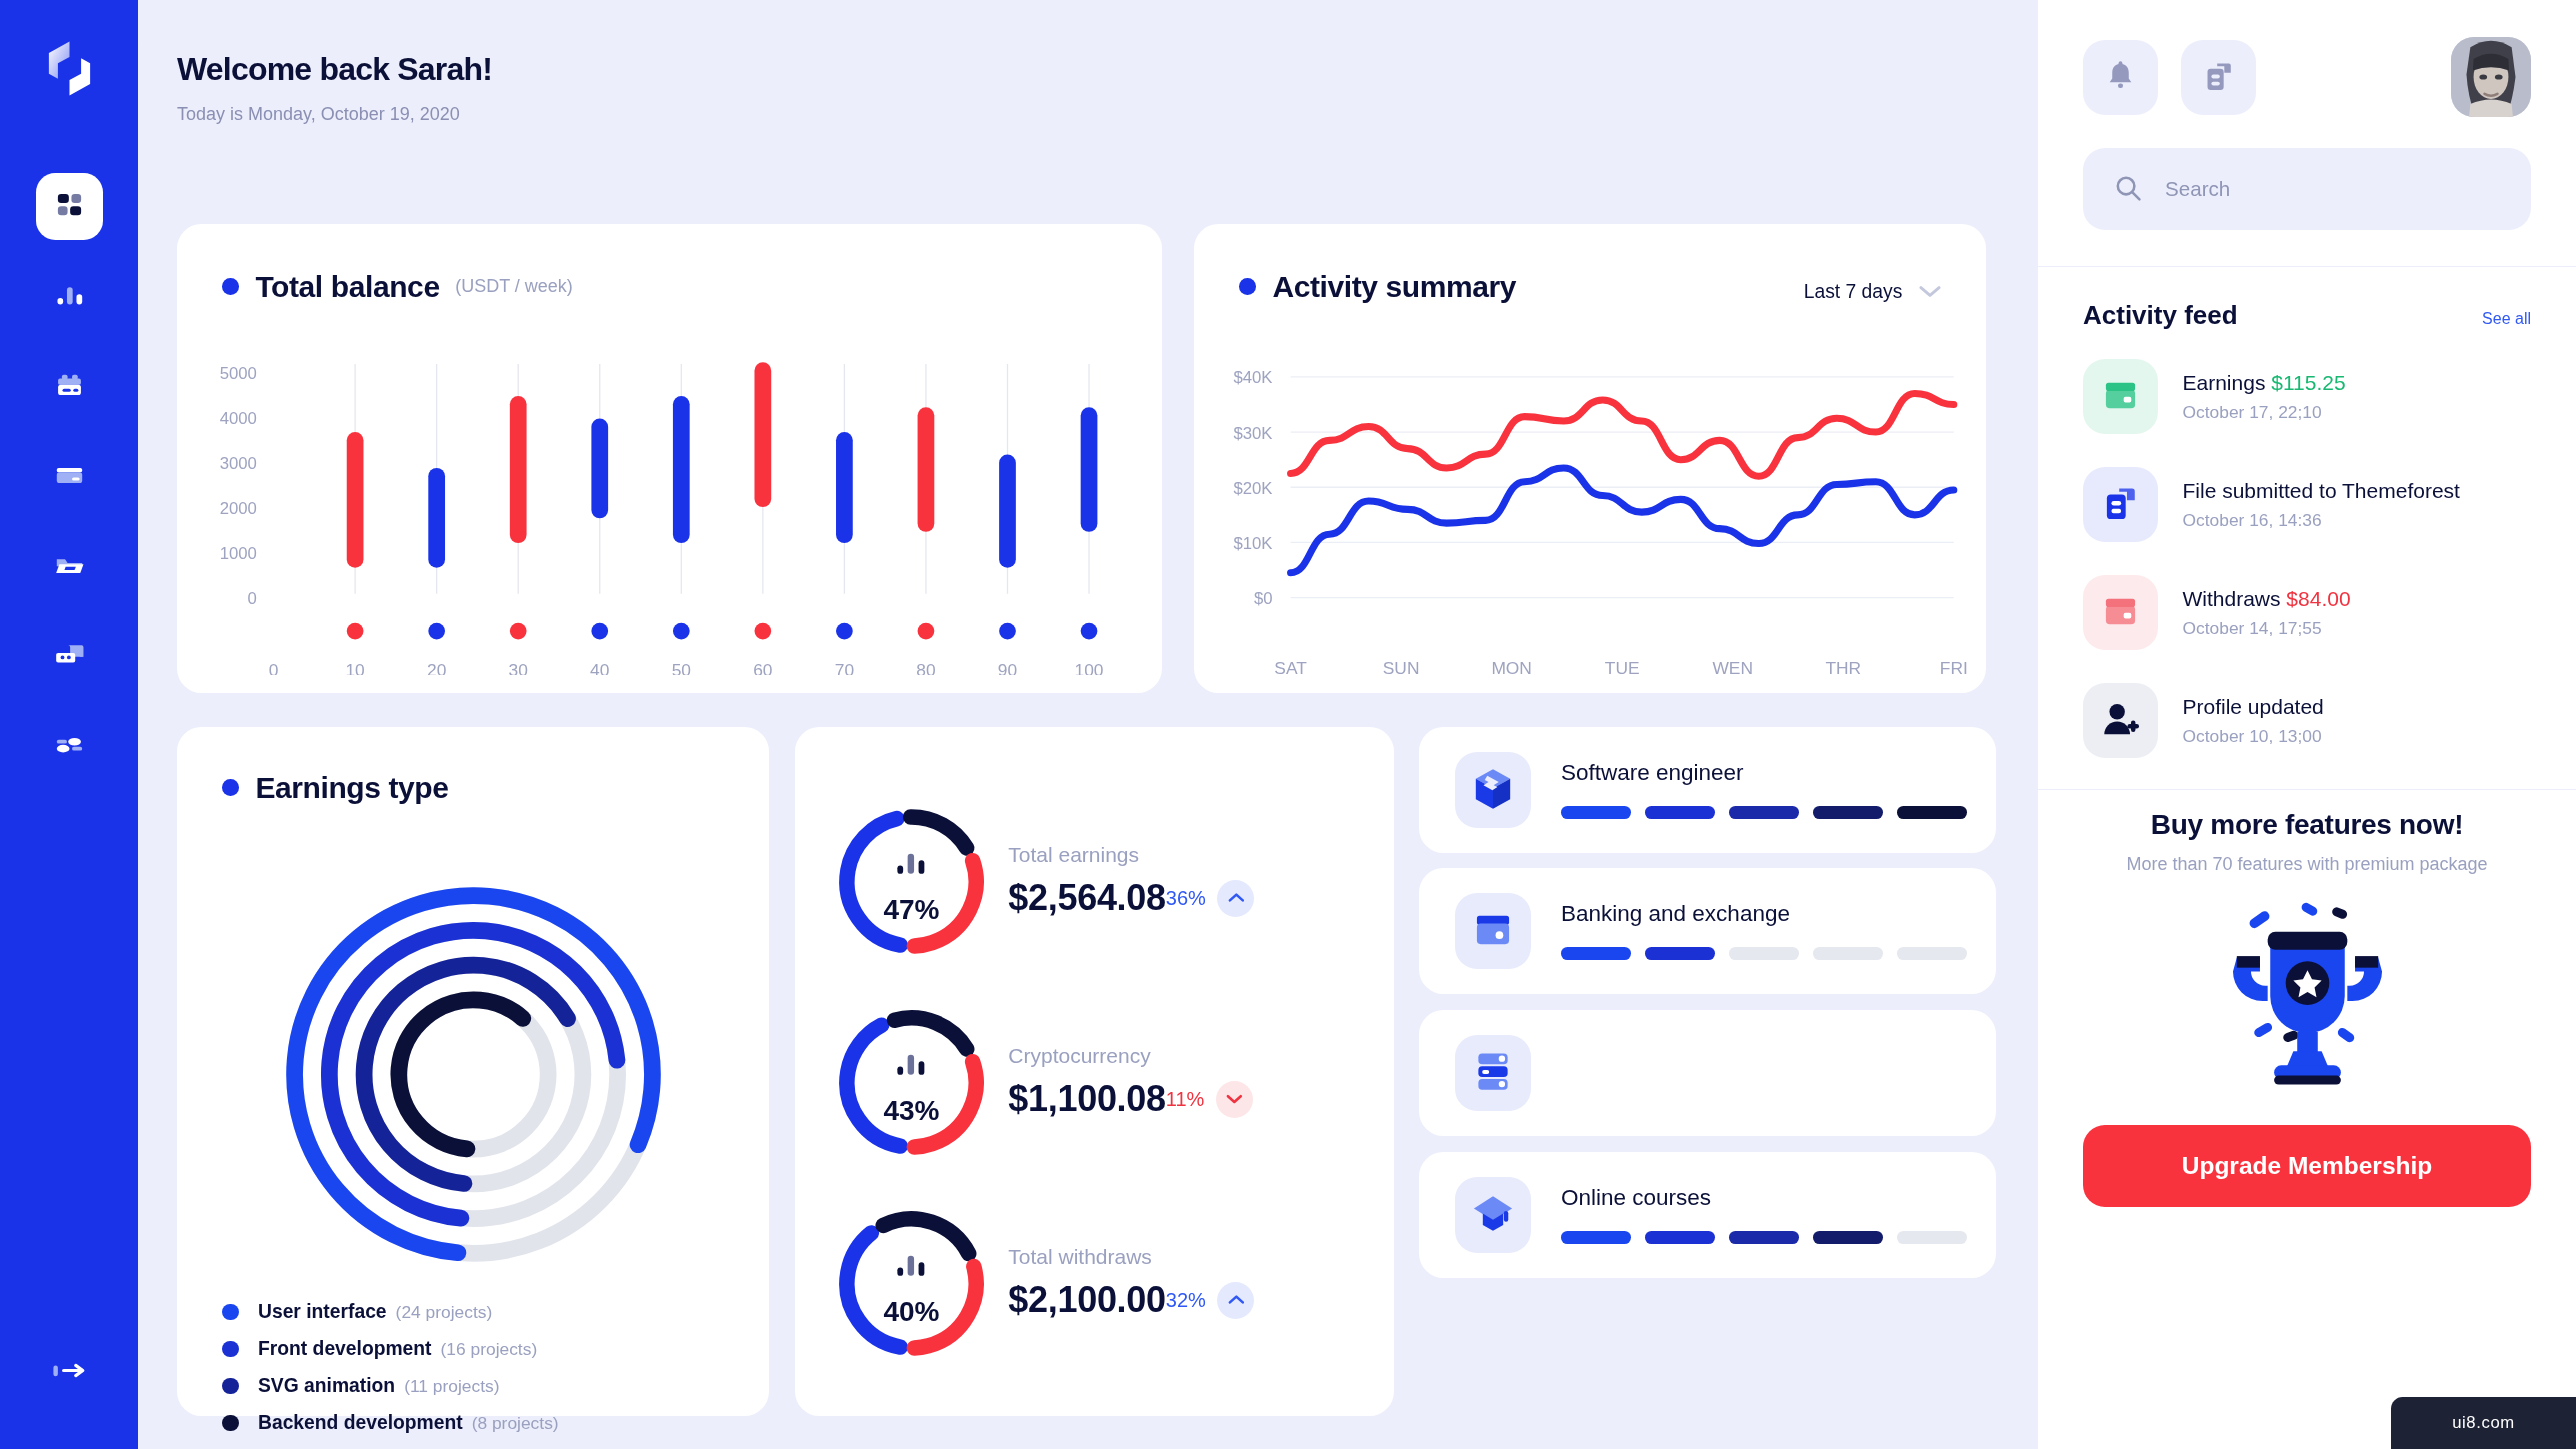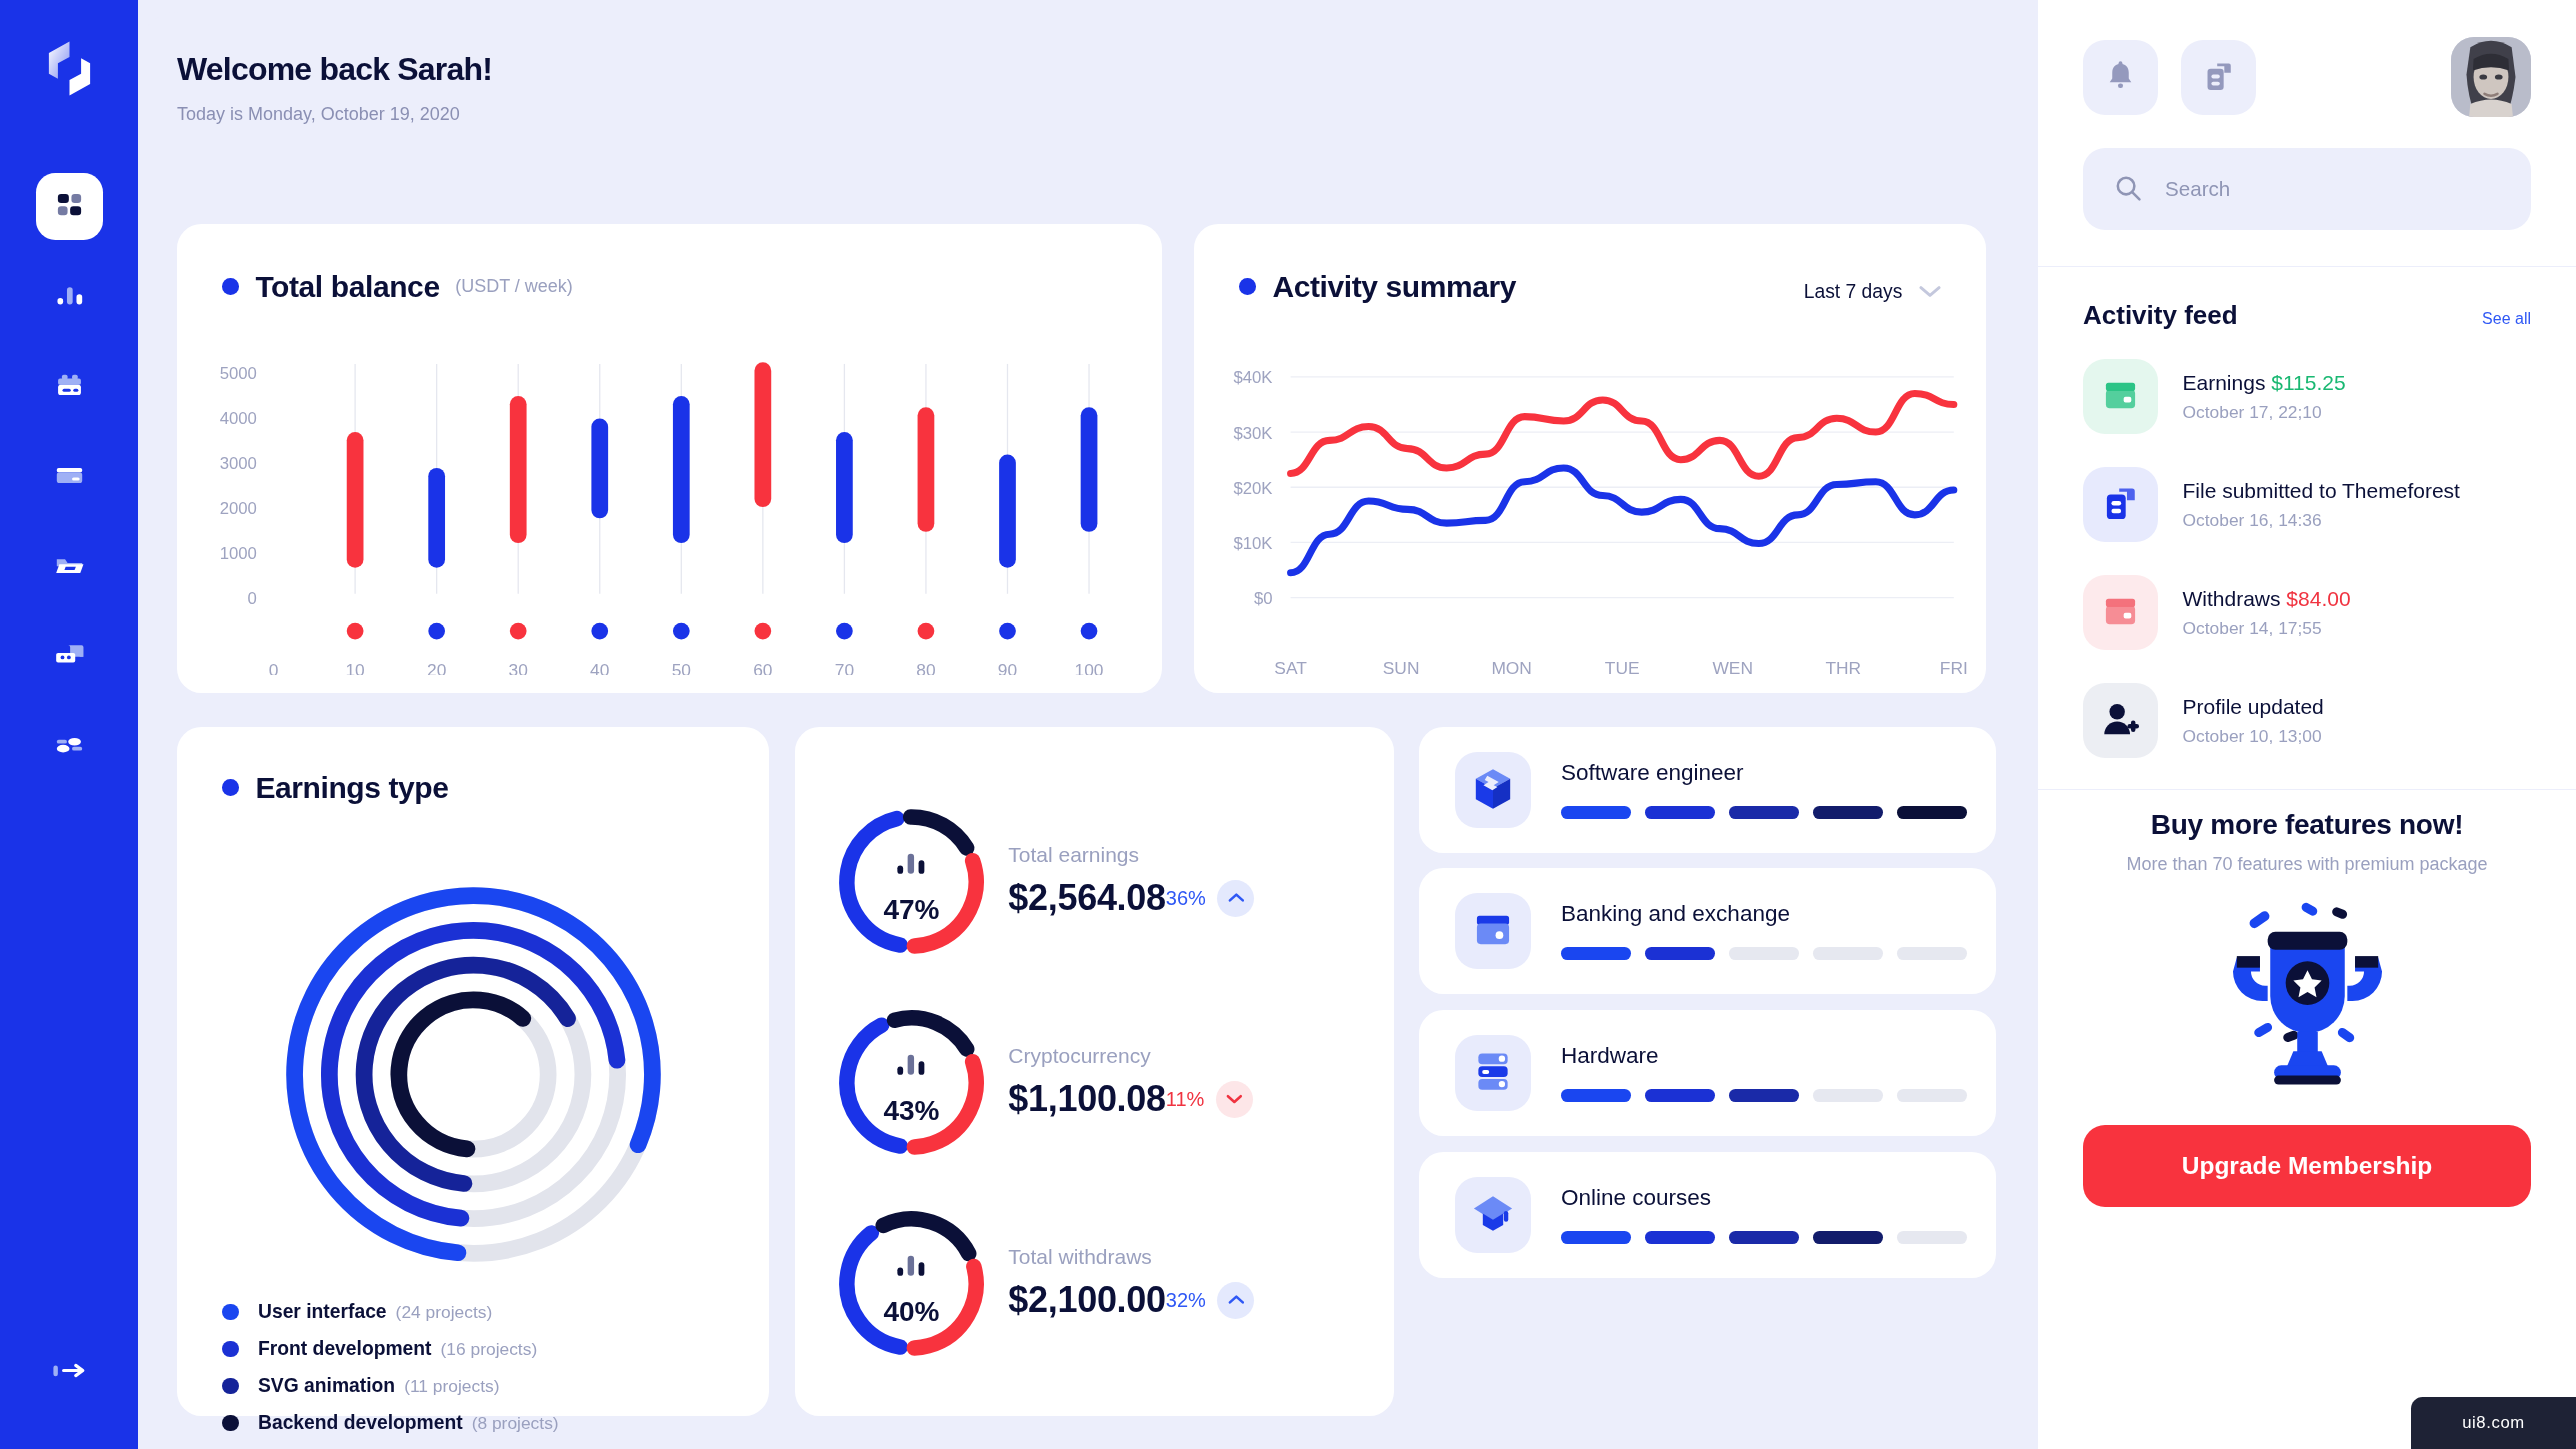--- a/index.html
+++ b/index.html
@@ -142,21 +142,21 @@
   .promo-sub { margin-top: 13px; font-size: 18px; color: #9aa0bf; }
   .promo-art { margin-top: 13px; display: flex; justify-content: center; }
   .promo-btn {
     margin: 24.5px auto 0 auto; width: 448px; height: 82px; border-radius: 22px;
     background: #f8333e; color: #fff; font-size: 24.5px; font-weight: 600;
     display: flex; align-items: center; justify-content: center;
     border: 0; cursor: pointer; font-family: "Liberation Sans", sans-serif;
   }
 
   .watermark {
-    position: absolute; right: 0; bottom: 0; width: 165px; height: 52px;
+    position: absolute; right: 0; bottom: 0; width: 185px; height: 52px;
     background: #1e2235; border-radius: 11.6px 0 0 0;
     display: flex; align-items: center; justify-content: center;
     color: #fff; font-size: 16.7px; letter-spacing: 0.6px;
   }
 </style>
 </head>
 <body>
 
 <div class="app">
 
@@ -539,30 +539,20 @@
          <div class="skill-icon">
            <span><svg width="40" height="42" viewBox="0 0 62 66">
         <rect x="8" y="4" width="46" height="17" rx="6" fill="#6b8af6"></rect>
         <circle cx="45" cy="12" r="5" fill="#ffffff"></circle>
         <rect x="8" y="24" width="46" height="17" rx="6" fill="#1a3ae8"></rect>
         <rect x="14" y="30" width="11" height="6" rx="3" fill="#ffffff"></rect>
         <rect x="8" y="44" width="46" height="17" rx="6" fill="#6b8af6"></rect>
         <circle cx="45" cy="52" r="5" fill="#ffffff"></circle>
       </svg></span>
          </div>
-         <div class="skill-body">
-           <div class="skill-name">Hardware</div>
-           <div class="skill-bars">
-              <span class="seg" style="background:#1a46f0"></span>
-              <span class="seg" style="background:#1b31d4"></span>
-              <span class="seg" style="background:#1a2aa8"></span>
-              <span class="seg" style="background:#e6e8f0"></span>
-              <span class="seg" style="background:#e6e8f0"></span>
-            </div>
-         </div>
        </div>
       </section>
       <section class="card" style="left: 1281px; top: 1140px; width: 577px; height: 126px;">
         <div class="skill">
          <div class="skill-icon">
            <span><svg width="42" height="39" viewBox="0 0 66 60">
         <path d="M33 3 L63 22 L33 41 L3 22 Z" fill="#6b8af6"></path>
         <path d="M17 30 L33 40 L49 30 L49 48 L33 57 L17 48 Z" fill="#1a3ae8"></path>
         <rect x="50" y="26" width="7" height="17" rx="3.5" fill="#1a3ae8"></rect>
       </svg></span>

